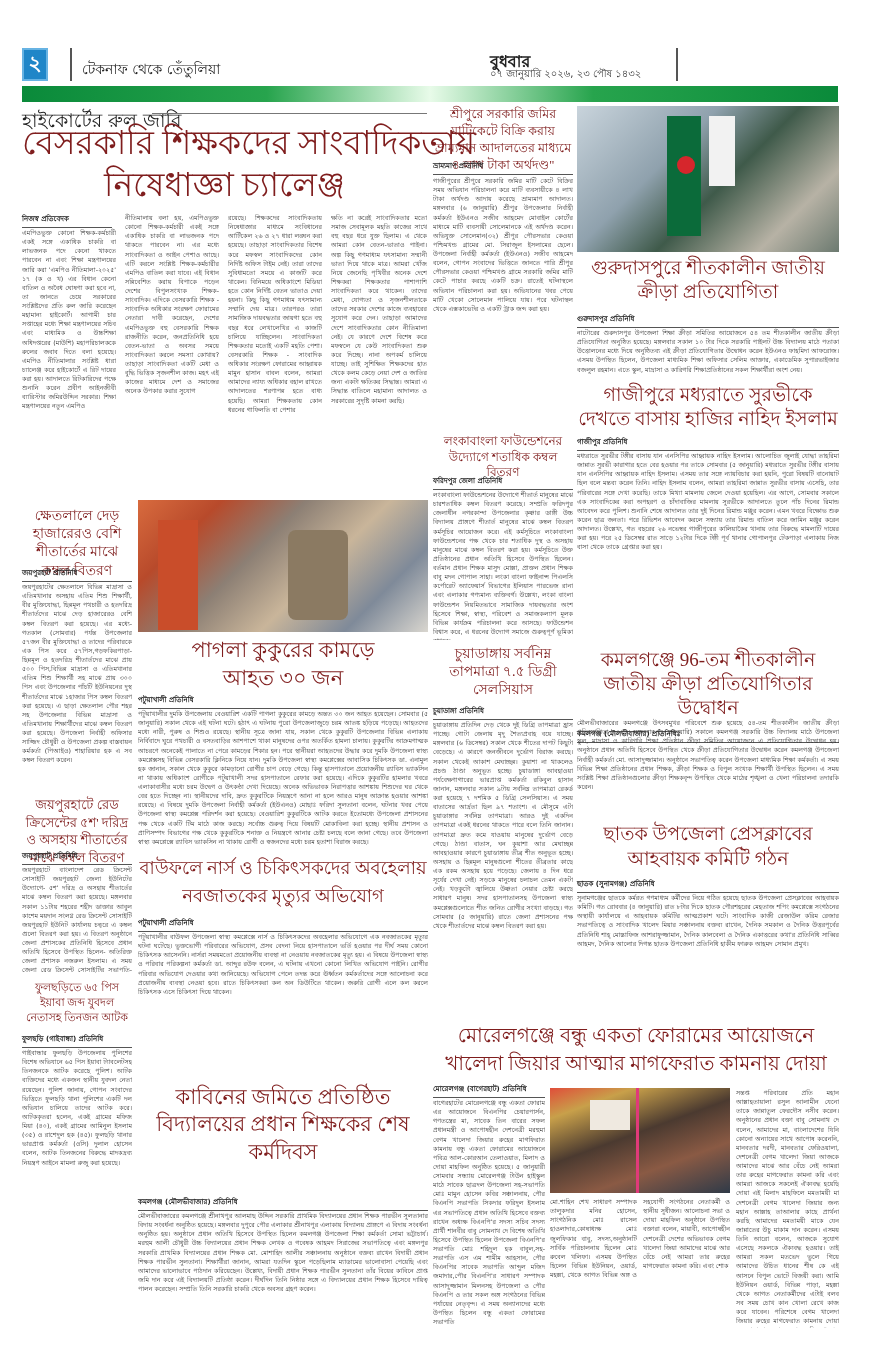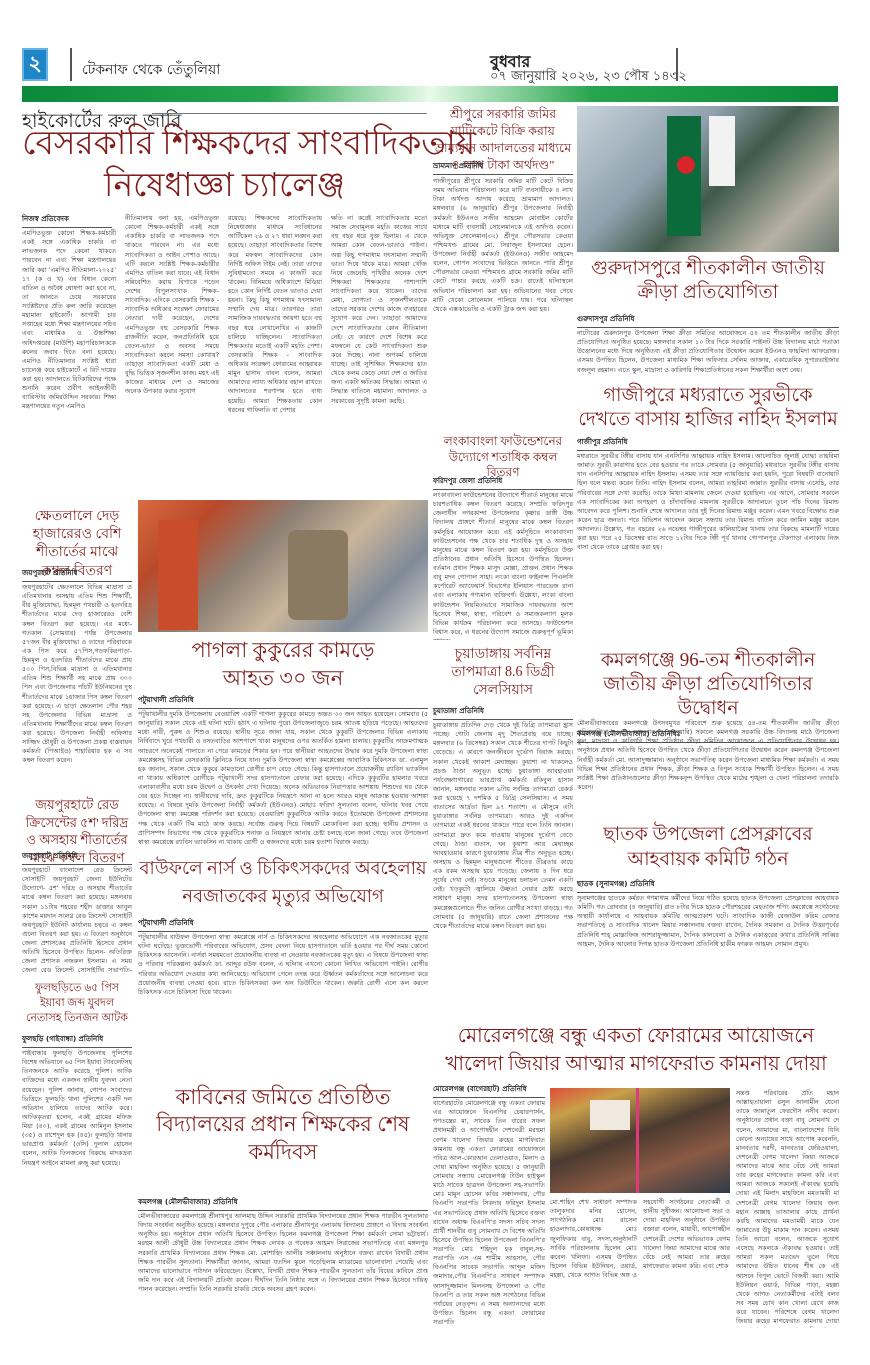--- a/index.html
+++ b/index.html
@@ -3,21 +3,21 @@
 <meta charset="utf-8">
 <style>
 *{box-sizing:border-box;margin:0;padding:0}
 body{width:870px;height:1365px;background:#fff;font-family:"DejaVu Sans",sans-serif;color:#222;position:relative;overflow:hidden}
 .abs{position:absolute}
 .hdr{left:0;top:0;width:870px;height:85px}
 .pageno{left:22px;top:48px;width:26px;height:33px;background:#1f86c8;border:2px solid #67b3e3;color:#fff;font-size:20px;font-weight:bold;display:flex;align-items:center;justify-content:center}
 .vbar{width:2px;background:#555}
 .section{left:82px;top:58px;font-size:14px;color:#222}
 .day{left:490px;top:49px;font-size:16px;font-weight:bold}
-.date{left:490px;top:66px;font-size:13px;color:#333}
+.date{left:490px;top:66px;font-size:10px;color:#333}
 .logo{left:686px;top:48px;width:154px;height:38px}
 .logo .dainik{position:absolute;left:0;top:0;font-size:6px;color:#333}
 .logo .brand{position:absolute;left:0;top:6px;font-size:24px;font-weight:bold;color:#111;letter-spacing:-1px;white-space:nowrap}
 .logo .brand .dot{display:inline-block;width:14px;height:14px;border-radius:50%;background:#d6262c;vertical-align:middle;margin:0 2px}
 .logo .tag{position:absolute;right:0;top:31px;font-size:5.5px;color:#333}
 .logo .tagline{position:absolute;left:60px;top:34px;width:60px;height:1px;background:#555}
 .greenbar{left:22px;top:86px;width:816px;height:16px;background:linear-gradient(90deg,#0a8a3a 0%,#27a44d 30%,#e8fbe9 50%,#27a44d 70%,#0a8a3a 100%)}
 .kicker{font-size:19px;color:#222;white-space:nowrap}
 .kline{height:1px;background:#777}
 .hl{font-family:Liberation Serif, serif;color:#7f1d1d;text-align:center;line-height:1.2;font-weight:normal}
@@ -79,21 +79,21 @@
 <div class="abs photo ph-dog" style="left:138px;top:500px;width:290px;height:132px">
   <div style="position:absolute;left:20px;top:20px;width:40px;height:110px;background:#c94d2a"></div>
   <div style="position:absolute;left:150px;top:30px;width:60px;height:90px;background:#8b7a62;border-radius:8px"></div>
 </div>
 
 <div class="abs hl" style="left:138px;top:637px;width:290px;font-size:21px;line-height:1.3">পাগলা কুকুরের কামড়ে</div>
 <div class="abs hl" style="left:138px;top:665px;width:290px;font-size:21px;line-height:1.3">আহত ৩০ জন</div>
 <div class="abs byline" style="left:138px;top:694px;width:290px">পটুয়াখালী প্রতিনিধি</div>
 <div class="abs body" style="left:138px;top:709px;width:290px;height:145px">পটুয়াখালীর দুমকি উপজেলায় বেওয়ারিশ একটি পাগলা কুকুরের কামড়ে অন্তত ৩০ জন আহত হয়েছেন। সোমবার (৫ জানুয়ারি) সকাল থেকে এই ঘটনা ঘটে। হঠাৎ এ ঘটনায় পুরো উপজেলাজুড়ে চরম আতঙ্ক ছড়িয়ে পড়েছে। আহতদের মধ্যে নারী, পুরুষ ও শিশুও রয়েছে। স্থানীয় সূত্রে জানা যায়, সকাল থেকে কুকুরটি উপজেলার বিভিন্ন এলাকায় নির্বিবাদে ঘুরে পথচারী ও বসতবাড়ির আশপাশে থাকা মানুষদের ওপর অতর্কিত হামলা চালায়। কুকুরটির আক্রমণাত্মক আচরণে অনেকেই পালাতে না পেরে কামড়ের শিকার হন। পরে স্থানীয়রা আহতদের উদ্ধার করে দুমকি উপজেলা স্বাস্থ্য কমপ্লেক্সসহ বিভিন্ন বেসরকারি ক্লিনিকে নিয়ে যান। দুমকি উপজেলা স্বাস্থ্য কমপ্লেক্সের আবাসিক চিকিৎসক ডা. এনামুল হক জানান, সকাল থেকে কুকুরে কামড়ানো রোগীর চাপ বেড়ে গেছে। কিন্তু হাসপাতালে প্রয়োজনীয় র‍্যাবিস ভ্যাকসিন না থাকায় অধিকাংশ রোগীকে পটুয়াখালী সদর হাসপাতালে রেফার করা হয়েছে। এদিকে কুকুরটির হামলার খবরে এলাকাবাসীর মধ্যে চরম উদ্বেগ ও উৎকণ্ঠা দেখা দিয়েছে। অনেক অভিভাবক নিরাপত্তার আশঙ্কায় শিশুদের ঘর থেকে বের হতে দিচ্ছেন না। স্থানীয়দের দাবি, দ্রুত কুকুরটিকে নিয়ন্ত্রণে আনা না হলে আরও মানুষ আক্রান্ত হওয়ার আশঙ্কা রয়েছে। এ বিষয়ে দুমকি উপজেলা নির্বাহী কর্মকর্তা (ইউএনও) মোছাঃ ফরিদা সুলতানা বলেন, ঘটনার খবর পেয়ে উপজেলা স্বাস্থ্য কমপ্লেক্স পরিদর্শন করা হয়েছে। বেওয়ারিশ কুকুরটিকে আটক করতে ইতোমধ্যে উপজেলা প্রশাসনের পক্ষ থেকে একটি টিম মাঠে কাজ করছে। সর্বোচ্চ গুরুত্ব দিয়ে বিষয়টি মোকাবিলা করা হচ্ছে। স্থানীয় প্রশাসন ও প্রাণিসম্পদ বিভাগের পক্ষ থেকে কুকুরটিকে শনাক্ত ও নিয়ন্ত্রণে আনার চেষ্টা চলছে বলে জানা গেছে। তবে উপজেলা স্বাস্থ্য কমপ্লেক্সে র‍্যাবিস ভ্যাকসিন না থাকায় রোগী ও স্বজনদের মধ্যে চরম হতাশা বিরাজ করছে।</div>
 
-<div class="abs hl" style="left:433px;top:645px;width:140px;font-size:14px;line-height:1.3">চুয়াডাঙ্গায় সর্বনিম্ন তাপমাত্রা 8.6 ডিগ্রী সেলসিয়াস</div>
+<div class="abs hl" style="left:433px;top:645px;width:140px;font-size:14px;line-height:1.3">চুয়াডাঙ্গায় সর্বনিম্ন তাপমাত্রা ৭.৫ ডিগ্রী সেলসিয়াস</div>
 <div class="abs byline" style="left:433px;top:705px;width:140px">চুয়াডাঙ্গা প্রতিনিধি</div>
 <div class="abs body" style="left:433px;top:720px;width:140px;height:300px">চুয়াডাঙ্গায় প্রতিদিন দেড় থেকে দুই ডিগ্রি তাপমাত্রা হ্রাস পাচ্ছে। গোটা জেলায় মৃদু শৈত্যপ্রবাহ বয়ে যাচ্ছে। মঙ্গলবার (৬ ডিসেম্বর) সকাল থেকে শীতের দাপট কিছুটা বেড়েছে। এ কারণে জনজীবনে দুর্ভোগ বিরাজ করছে। সকাল থেকেই আকাশ মেঘাচ্ছন্ন। কুয়াশা না থাকলেও প্রচণ্ড ঠাণ্ডা অনুভূত হচ্ছে। চুয়াডাঙ্গা আবহাওয়া পর্যবেক্ষণাগারের ভারপ্রাপ্ত কর্মকর্তা রকিবুল হাসান জানান, মঙ্গলবার সকাল ৯টায় সর্বনিম্ন তাপমাত্রা রেকর্ড করা হয়েছে ৭ দশমিক ৫ ডিগ্রি সেলসিয়াস। এ সময় বাতাসের আর্দ্রতা ছিল ৯৭ শতাংশ। এ মৌসুমে এটা চুয়াডাঙ্গার সর্বনিম্ন তাপমাত্রা। আরও দুই একদিন তাপমাত্রা একই ধরনের থাকতে পারে বলে তিনি জানান। তাপমাত্রা দ্রুত কমে যাওয়ায় মানুষের দুর্ভোগ বেড়ে গেছে। ঠাণ্ডা বাতাস, ঘন কুয়াশা আর মেঘাচ্ছন্ন আবহাওয়ার কারণে চুয়াডাঙ্গায় তীব্র শীত অনুভূত হচ্ছে। অসহায় ও ছিন্নমূল মানুষগুলো শীতের তীব্রতার কাছে এক রকম অসহায় হয়ে পড়েছে। জেলায় ৪ দিন ধরে সূর্যের দেখা নেই। সড়কে মানুষের চলাচল তেমন একটা নেই। খড়কুটো জ্বালিয়ে উষ্ণতা নেয়ার চেষ্টা করছে সাধারণ মানুষ। সদর হাসপাতালসহ উপজেলা স্বাস্থ্য কমপ্লেক্সগুলোতে শীত জনিত রোগীর সংখ্যা বাড়ছে। গত সোমবার (৫ জানুয়ারি) রাতে জেলা প্রশাসনের পক্ষ থেকে শীতার্তদের মাঝে কম্বল বিতরণ করা হয়।</div>
 
 <div class="abs hl" style="left:577px;top:648px;width:262px;font-size:19px;line-height:1.25">কমলগঞ্জে 96-তম শীতকালীন জাতীয় ক্রীড়া প্রতিযোগিতার উদ্বোধন</div>
 <div class="abs byline" style="left:577px;top:728px;width:262px">কমলগঞ্জ (মৌলভীবাজার) প্রতিনিধিঃ</div>
 <div class="abs body" style="left:577px;top:718px;width:262px;height:102px">মৌলভীবাজারের কমলগঞ্জে উৎসবমুখর পরিবেশে শুরু হয়েছে ৫৪-তম শীতকালীন জাতীয় ক্রীড়া প্রতিযোগিতা ২০২৬। মঙ্গলবার (৬ জানুয়ারি) সকালে কমলগঞ্জ সরকারি উচ্চ বিদ্যালয় মাঠে উপজেলা স্কুল, মাদ্রাসা ও কারিগরি শিক্ষা প্রতিষ্ঠান ক্রীড়া সমিতির আয়োজনে এ প্রতিযোগিতার উদ্বোধন হয়। অনুষ্ঠানে প্রধান অতিথি হিসেবে উপস্থিত থেকে ক্রীড়া প্রতিযোগিতার উদ্বোধন করেন কমলগঞ্জ উপজেলা নির্বাহী কর্মকর্তা মো. আসাদুজ্জামান। অনুষ্ঠানে সভাপতিত্ব করেন উপজেলা মাধ্যমিক শিক্ষা কর্মকর্তা। এ সময় বিভিন্ন শিক্ষা প্রতিষ্ঠানের প্রধান শিক্ষক, ক্রীড়া শিক্ষক ও বিপুল সংখ্যক শিক্ষার্থী উপস্থিত ছিলেন। এ সময় সংশ্লিষ্ট শিক্ষা প্রতিষ্ঠানগুলোর ক্রীড়া শিক্ষকবৃন্দ উপস্থিত থেকে মাঠের শৃঙ্খলা ও খেলা পরিচালনা তদারকি করেন।</div>
 
 <div class="abs hl" style="left:22px;top:796px;width:110px;font-size:13px;line-height:1.35">জয়পুরহাটে রেড ক্রিসেন্টের ৫শ' দরিদ্র ও অসহায় শীতার্তের মাঝে কম্বল বিতরণ</div>
 <div class="abs byline" style="left:22px;top:850px;width:110px">জয়পুরহাট প্রতিনিধি</div>
 <div class="abs body" style="left:22px;top:865px;width:110px;height:108px">জয়পুরহাটে বাংলাদেশ রেড ক্রিসেন্ট সোসাইটি জয়পুরহাট জেলা ইউনিটের উদ্যোগে- ৫শ' দরিদ্র ও অসহায় শীতার্তের মাঝে কম্বল বিতরণ করা হয়েছে। মঙ্গলবার সকাল ১১টায় শহরের শহীদ ডাক্তার আবুল কাশেম ময়দান সংলগ্ন রেড ক্রিসেন্ট সোসাইটি জয়পুরহাট ইউনিট কার্যালয় চত্বরে এ কম্বল গুলো বিতরণ করা হয়। এ বিতরণ অনুষ্ঠানে জেলা প্রশাসকের প্রতিনিধি হিসেবে প্রধান অতিথি হিসেবে উপস্থিত ছিলেন- অতিরিক্ত জেলা প্রশাসক নজরুল ইসলাম। এ সময় জেলা রেড ক্রিসেন্ট সোসাইটির সভাপতি- মতিউর রহমান সাধারণ সম্পাদক ওবায়দুর রহমান দুষ্টু কার্যনির্বাহী পরিষদের অন্যান্য সদস্যরা উপস্থিত ছিলেন।</div>

